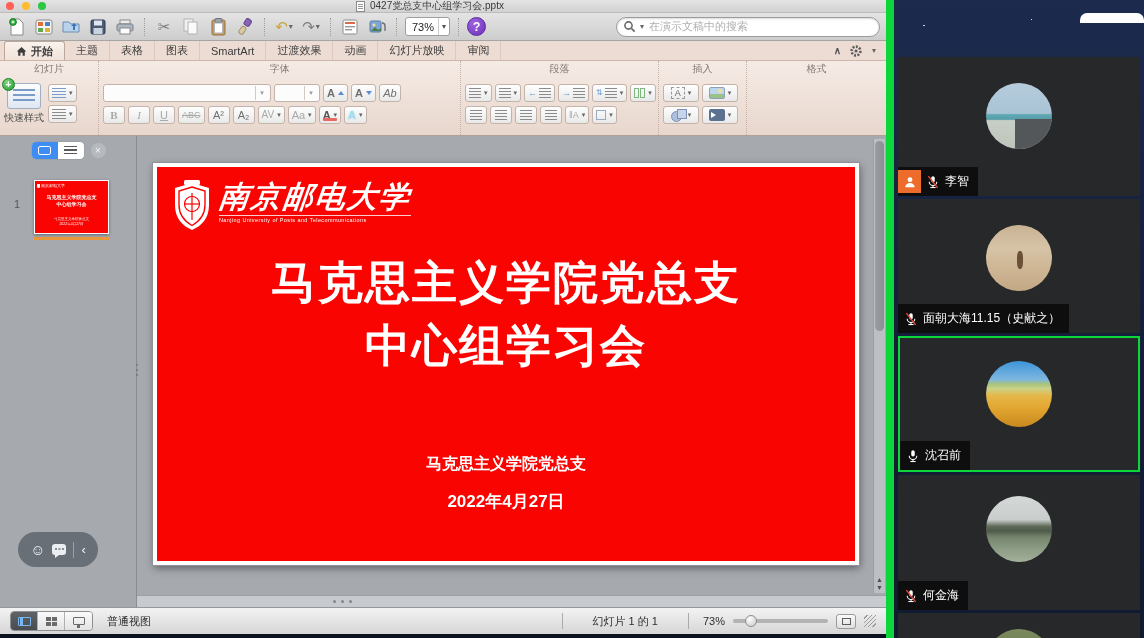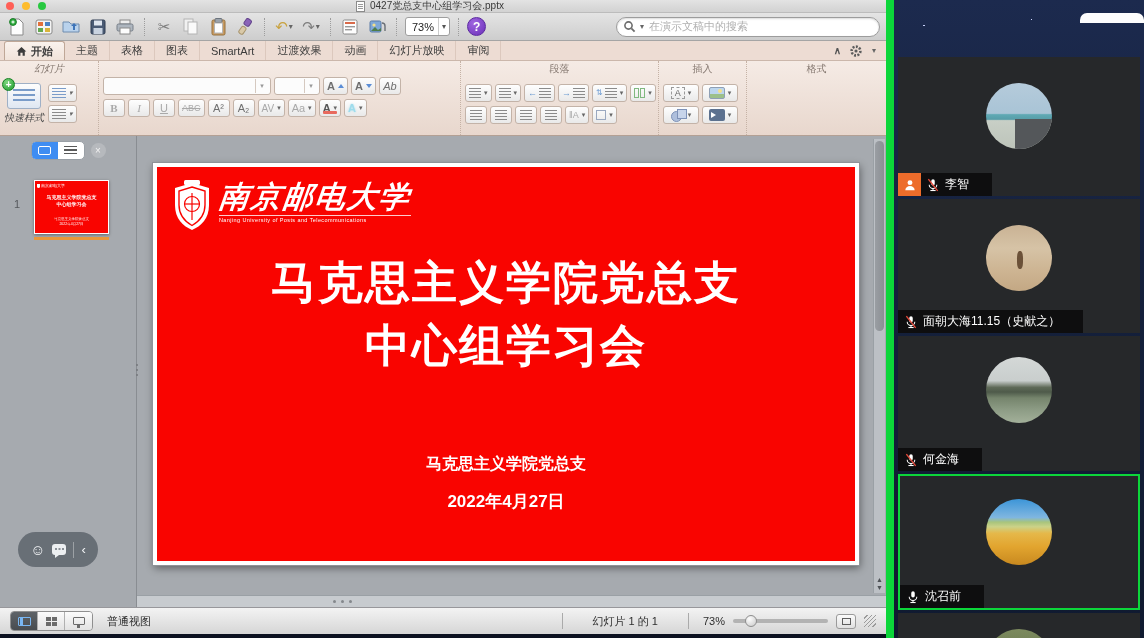--- a/index.html
+++ b/index.html
@@ -181,21 +181,21 @@
   .tile.t1{height:139px;} .tile.t2{height:134px;} .tile.t3{height:136px; border:2px solid #0cd63a;} .tile.t4{height:135px;} .tile.t5{height:27px;}
   .avatar { position:absolute; left:50%; transform:translateX(-50%); width:66px; height:66px; border-radius:50%; overflow:hidden; }
   .t1 .avatar{top:26px;} .t2 .avatar{top:26px;} .t3 .avatar{top:23px;} .t4 .avatar{top:21px;} .t5 .avatar{top:16px;}
   .a1{background:linear-gradient(180deg,#b5cbdb 0%,#a9c4d6 46%,#5fa9b4 48%,#579da9 55%,#c8cfc6 57%,#bdc4ba 100%);}
   .a1::after{content:"";position:absolute;right:0;bottom:0;width:56%;height:46%;background:#54575a;}
   .a2{background:linear-gradient(180deg,#c9b294 0%,#d6c3a6 35%,#cdb492 70%,#c3a884 100%);}
   .a2::after{content:"";position:absolute;left:47%;top:40%;width:6px;height:18px;background:#6b5138;border-radius:40%;}
   .a3{background:linear-gradient(180deg,#3c95d8 0%,#7fb6e0 28%,#a8c47c 35%,#cbd288 42%,#e5b84a 52%,#e2a52f 72%,#c8891f 100%);}
   .a4{background:linear-gradient(180deg,#d4d8d7 0%,#c9cecd 36%,#5f6a58 46%,#4e5a4a 53%,#75846c 62%,#8d9c85 80%,#a3b09a 100%);}
   .a5{background:linear-gradient(180deg,#7c8a5e 0%,#55633f 100%);}
-  .namebar { position:absolute; left:0; bottom:0; height:23px; background:rgba(8,8,8,.78); display:flex; align-items:center; gap:5px; padding-right:23px; color:#fff; font-size:12px; white-space:nowrap; }
+  .namebar { position:absolute; left:0; bottom:0; height:29px; background:rgba(8,8,8,.78); display:flex; align-items:center; gap:5px; padding-right:9px; color:#fff; font-size:12px; white-space:nowrap; }
   .namebar.pad{padding-left:6px;margin-top:36px;}
   .host-badge { width:23px; height:23px; background:#ed6c2b; display:flex; align-items:center; justify-content:center; }
   .mic { display:flex; align-items:center; }
 
   .avatar, .mini-red, .red-slide { -webkit-user-select:none; user-select:none; }
 </style>
 </head>
 <body>
 
 <div class="screen">
@@ -352,21 +352,21 @@
         <svg width="14" height="14" viewBox="0 0 16 16">
             <circle cx="8" cy="8" r="5" fill="none" stroke="#5c5c5c" stroke-width="3" stroke-dasharray="2.2 1.6"></circle>
             <circle cx="8" cy="8" r="1.8" fill="#5c5c5c"></circle>
           </svg>
         <span class="dd-mini">▾</span>
       </div>
     </div>
 
     <div class="ribbon">
 
-      <div class="group" style="width:99px;font-style:italic;">
+      <div class="group" style="width:99px;">
         <div class="g-label">幻灯片</div>
         <div class="g-body">
           <div class="new-slide">
             <span class="ns-icon">
                 <span class="ns-plus">+</span>
               </span>
             <span class="ns-label">快速样式</span>
           </div>
           <div class="g-col">
             <span class="rb">
@@ -375,20 +375,21 @@
               </span>
             <span class="rb">
                 <span class="lines"></span>
                 <span class="dd-mini">▾</span>
               </span>
           </div>
         </div>
       </div>
 
       <div class="group" style="width:362px;">
+        <div class="g-label">字体</div>
         <div class="g-body">
           <div class="g-rows">
             <div class="g-row">
               <span class="combo" style="width:168px;">
                   <span class="dd-box">▾</span>
                 </span>
               <span class="combo" style="width:46px;">
                   <span class="dd-box">▾</span>
                 </span>
               <span class="rb">
@@ -703,50 +704,50 @@
                 <path d="M5.5 11.5a6.5 6.5 0 0 0 13 0" fill="none" stroke="#fff" stroke-width="1.8"></path>
                 <line x1="12" y1="18" x2="12" y2="21.5" stroke="#fff" stroke-width="1.8"></line>
                 <line x1="7.5" y1="21.5" x2="16.5" y2="21.5" stroke="#fff" stroke-width="1.8"></line>
                 <line x1="4" y1="2" x2="20" y2="22" stroke="#e5493a" stroke-width="2.4"></line>
               </svg>
           </span>
           <span>面朝大海11.15（史献之）</span>
         </div>
       </div>
 
+      <div class="tile t3">
+        <div class="avatar a3"></div>
+        <div class="namebar pad">
+          <span class="mic">
+            <svg width="14" height="14" viewBox="0 0 24 24">
+                <rect x="9" y="2" width="6" height="11" rx="3" fill="#fff"></rect>
+                <path d="M5.5 11.5a6.5 6.5 0 0 0 13 0" fill="none" stroke="#fff" stroke-width="1.8"></path>
+                <line x1="12" y1="18" x2="12" y2="21.5" stroke="#fff" stroke-width="1.8"></line>
+                <line x1="7.5" y1="21.5" x2="16.5" y2="21.5" stroke="#fff" stroke-width="1.8"></line>
+              </svg>
+          </span>
+          <span>沈召前</span>
+        </div>
+      </div>
+
       <div class="tile t4">
         <div class="avatar a4"></div>
         <div class="namebar pad">
           <span class="mic">
             <svg width="14" height="14" viewBox="0 0 24 24">
                 <rect x="9" y="2" width="6" height="11" rx="3" fill="#fff"></rect>
                 <path d="M5.5 11.5a6.5 6.5 0 0 0 13 0" fill="none" stroke="#fff" stroke-width="1.8"></path>
                 <line x1="12" y1="18" x2="12" y2="21.5" stroke="#fff" stroke-width="1.8"></line>
                 <line x1="7.5" y1="21.5" x2="16.5" y2="21.5" stroke="#fff" stroke-width="1.8"></line>
                 <line x1="4" y1="2" x2="20" y2="22" stroke="#e5493a" stroke-width="2.4"></line>
               </svg>
           </span>
           <span>何金海</span>
         </div>
       </div>
 
-      <div class="tile t3">
-        <div class="avatar a3"></div>
-        <div class="namebar pad">
-          <span class="mic">
-            <svg width="14" height="14" viewBox="0 0 24 24">
-                <rect x="9" y="2" width="6" height="11" rx="3" fill="#fff"></rect>
-                <path d="M5.5 11.5a6.5 6.5 0 0 0 13 0" fill="none" stroke="#fff" stroke-width="1.8"></path>
-                <line x1="12" y1="18" x2="12" y2="21.5" stroke="#fff" stroke-width="1.8"></line>
-                <line x1="7.5" y1="21.5" x2="16.5" y2="21.5" stroke="#fff" stroke-width="1.8"></line>
-              </svg>
-          </span>
-          <span>沈召前</span>
-        </div>
-      </div>
-
       <div class="tile t5">
         <div class="avatar a5"></div>
       </div>
 
     </div>
   </div>
 </div>
 
 </body></html>

